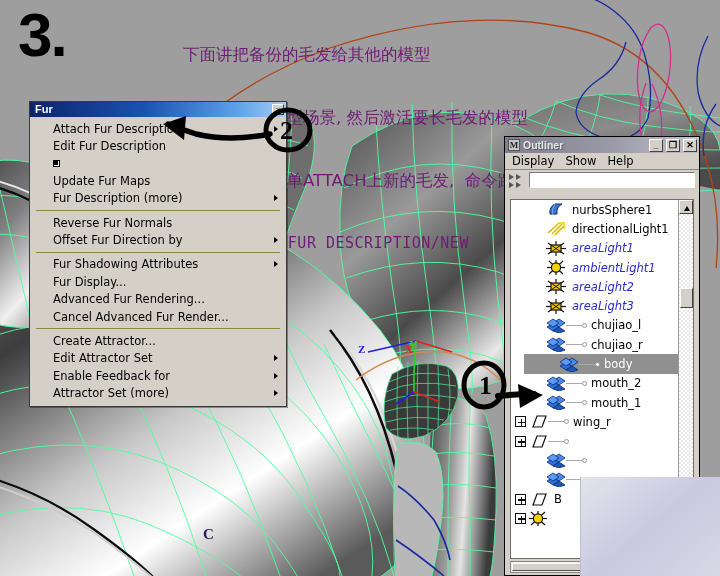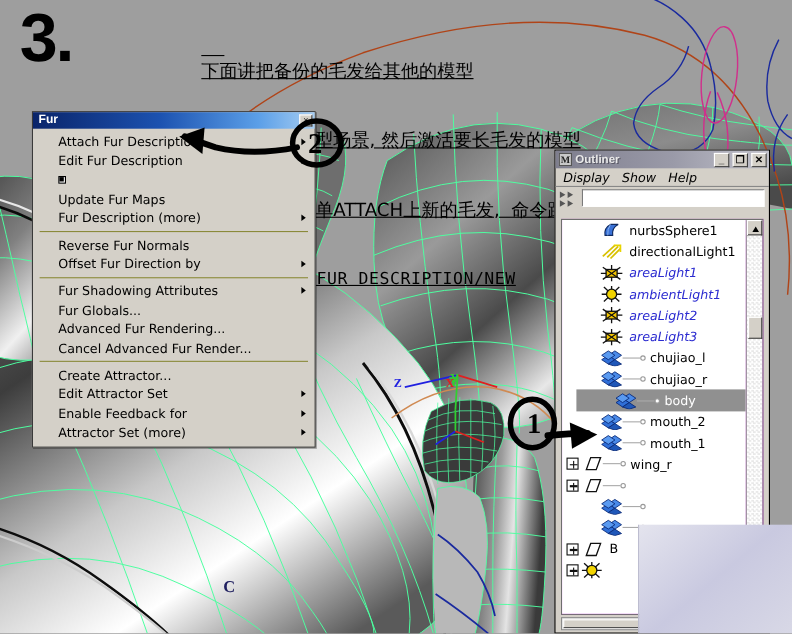--- a/index.html
+++ b/index.html
@@ -13,23 +13,23 @@
 
   
   .viewport { position:absolute; left:0; top:0; width:720px; height:576px;
     background:#9e9e9e; overflow:hidden; }
   .vp-svg { position:absolute; left:0; top:0; }
 
   
   .step-num { position:absolute; left:18px; top:4px; font-size:62px;
     font-weight:bold; color:#000; font-family:"Liberation Sans", sans-serif;
     line-height:1; letter-spacing:-2px; }
-  .instructions { position:absolute; left:183px; top:12px; width:520px;
-    color:#000000; font-size:16.5px; line-height:21px; white-space:pre;
-    font-family:"DejaVu Sans", sans-serif;text-decoration:underline; }
+  .instructions { position:absolute; left:183px; top:2px; width:520px;
+    color:#701a75; font-size:16.5px; line-height:21px; white-space:pre;
+    font-family:"DejaVu Sans", sans-serif; }
   .instructions .mono { font-family:"DejaVu Sans Mono", monospace; font-size:15px;
     letter-spacing:0.5px; }
 
   
   .fur-menu { position:absolute; left:29px; top:101px; width:258px;
     background:#d4d0c8; border:1px solid #3a3a3a;
     box-shadow:1px 1px 0 rgba(0,0,0,.35); }
   .fur-title { height:15px; display:flex; align-items:center;
     background:linear-gradient(90deg,#0a246a 0%,#1c52b0 45%,#5b9fe8 80%,#a6cdf2 100%);
     padding:0 2px 0 5px; }
@@ -63,21 +63,21 @@
     color:#222; font-family:"Liberation Serif", serif; }
   .ol-title-text { flex:1; color:#e8e8e8; font-size:10.5px; font-weight:bold;
     font-family:"Liberation Sans", sans-serif; text-shadow:1px 1px 0 #5a5a66; }
   .ol-btn { width:14px; height:13px; background:#d4d0c8;
     border:1px solid #fff; border-right-color:#404040; border-bottom-color:#404040;
     position:relative; }
   .ol-btn span { position:absolute; inset:0; font-size:9px; line-height:11px;
     text-align:center; color:#000; font-family:"Liberation Sans", sans-serif;
     font-weight:bold; }
   .ol-menubar { height:17px; display:flex; align-items:center; gap:11px;
-    padding-left:7px; border-bottom:1px solid #888;font-style:italic; }
+    padding-left:7px; border-bottom:1px solid #888; }
   .ol-menu { font-size:11.5px; color:#000; font-family:"DejaVu Sans", sans-serif; }
   .ol-searchrow { height:20px; display:flex; align-items:center; gap:3px;
     padding:2px 4px 2px 4px; }
   .ol-sortico { width:17px; height:15px; position:relative; }
   .ol-sortico i { position:absolute; width:0;height:0;
     border-left:5px solid #555; border-top:3px solid transparent;
     border-bottom:3px solid transparent; }
   .ol-sortico i:nth-child(1){ left:0; top:1px; }
   .ol-sortico i:nth-child(2){ left:7px; top:1px; }
   .ol-sortico i:nth-child(3){ left:0; top:9px; }
@@ -390,21 +390,21 @@
         <div class="fur-item">
           <span class="lbl">Offset Fur Direction by</span>
           <span class="fur-arrow"></span>
         </div>
         <div class="fur-sep"></div>
         <div class="fur-item">
           <span class="lbl">Fur Shadowing Attributes</span>
           <span class="fur-arrow"></span>
         </div>
         <div class="fur-item">
-          <span class="lbl">Fur Globals...</span>
+          <span class="lbl">Fur Display...</span>
         </div>
         <div class="fur-item">
           <span class="lbl">Advanced Fur Rendering...</span>
         </div>
         <div class="fur-item">
           <span class="lbl">Cancel Advanced Fur Render...</span>
         </div>
         <div class="fur-sep"></div>
         <div class="fur-item">
           <span class="lbl">Create Attractor...</span>

